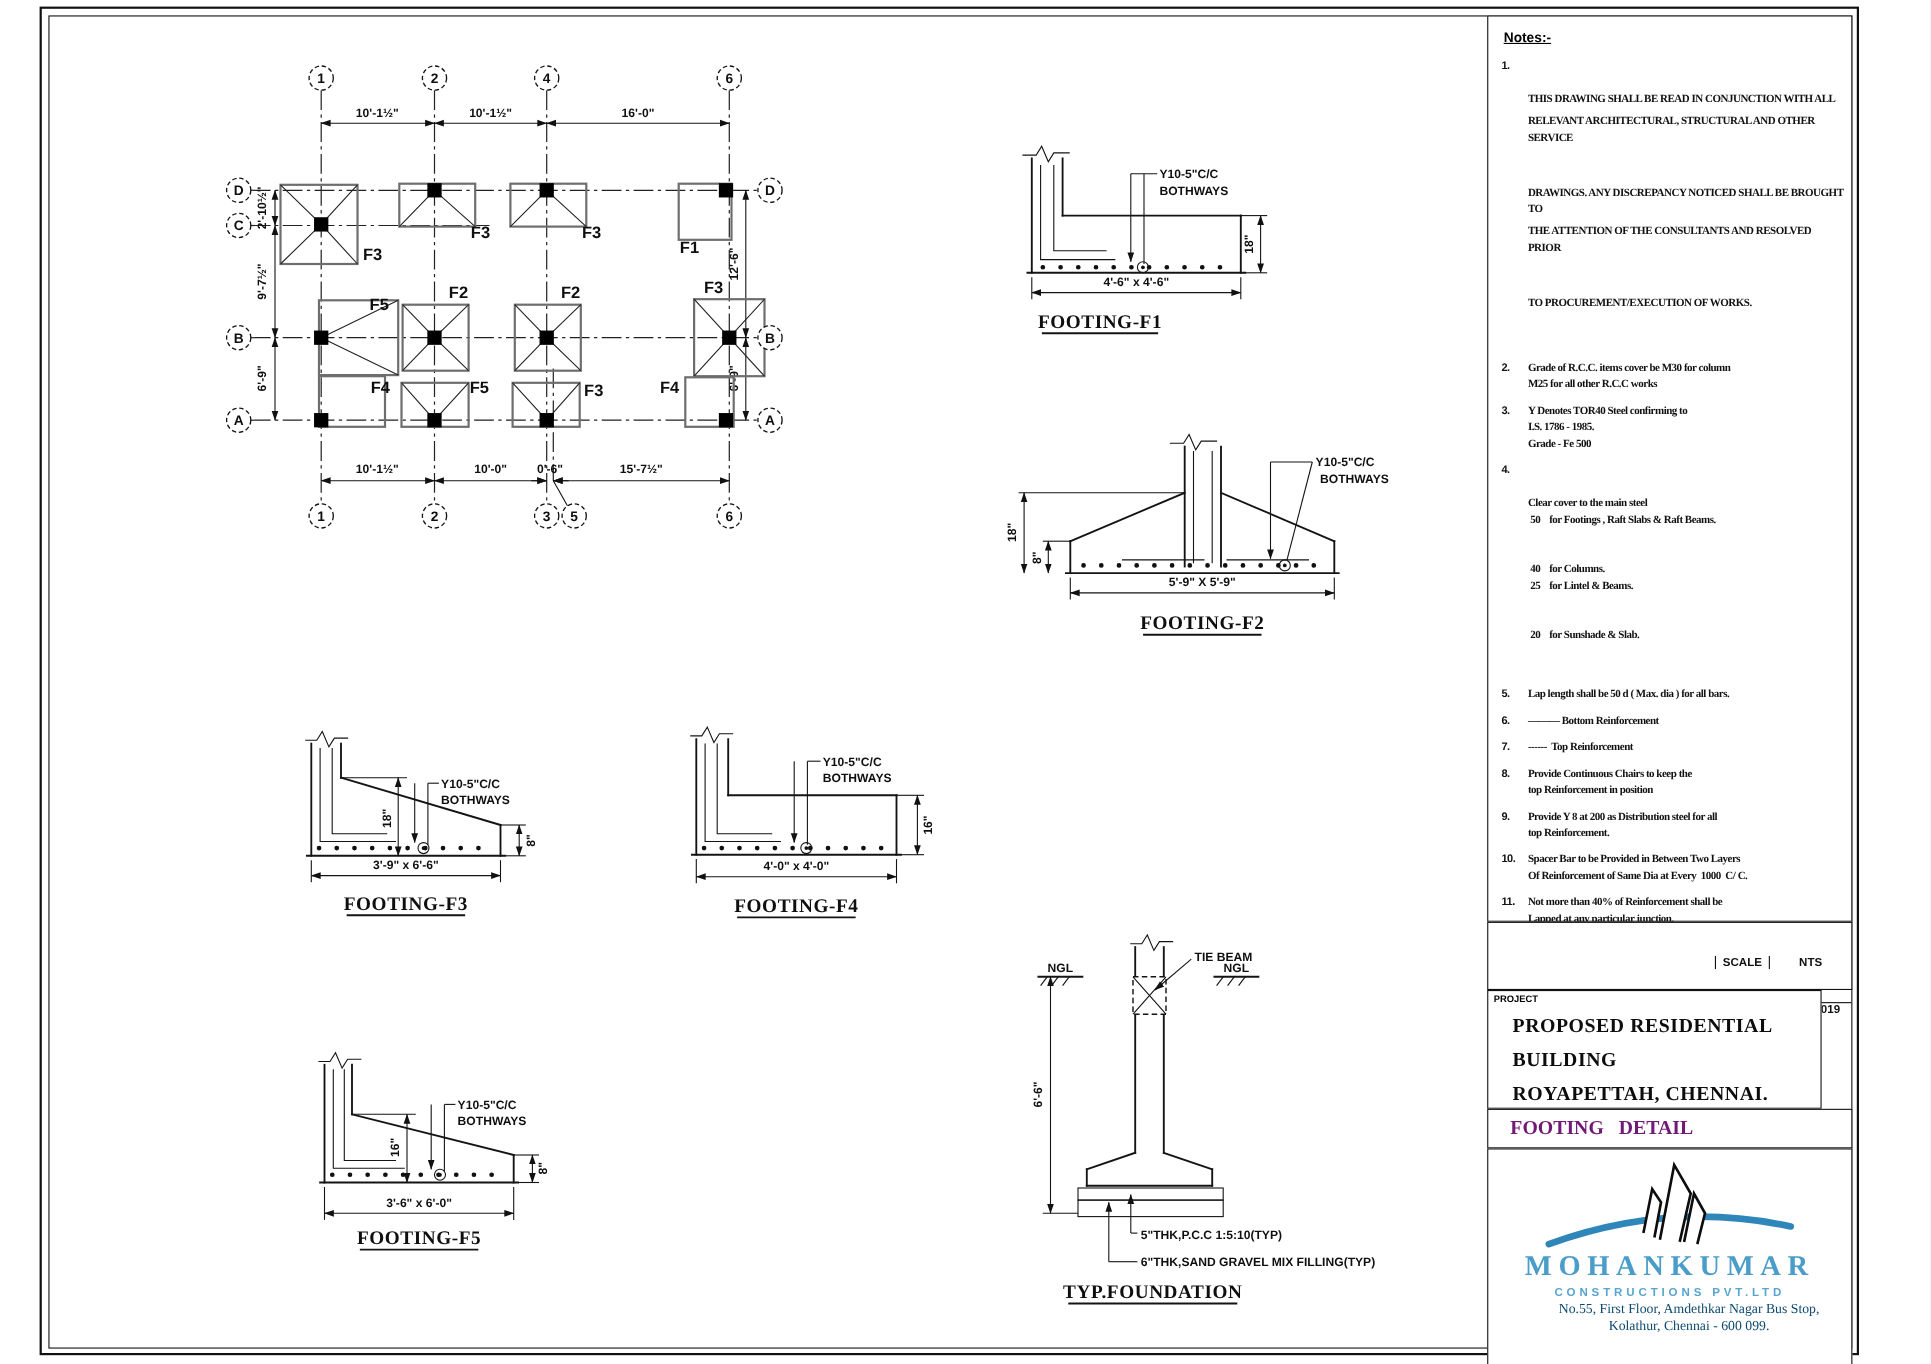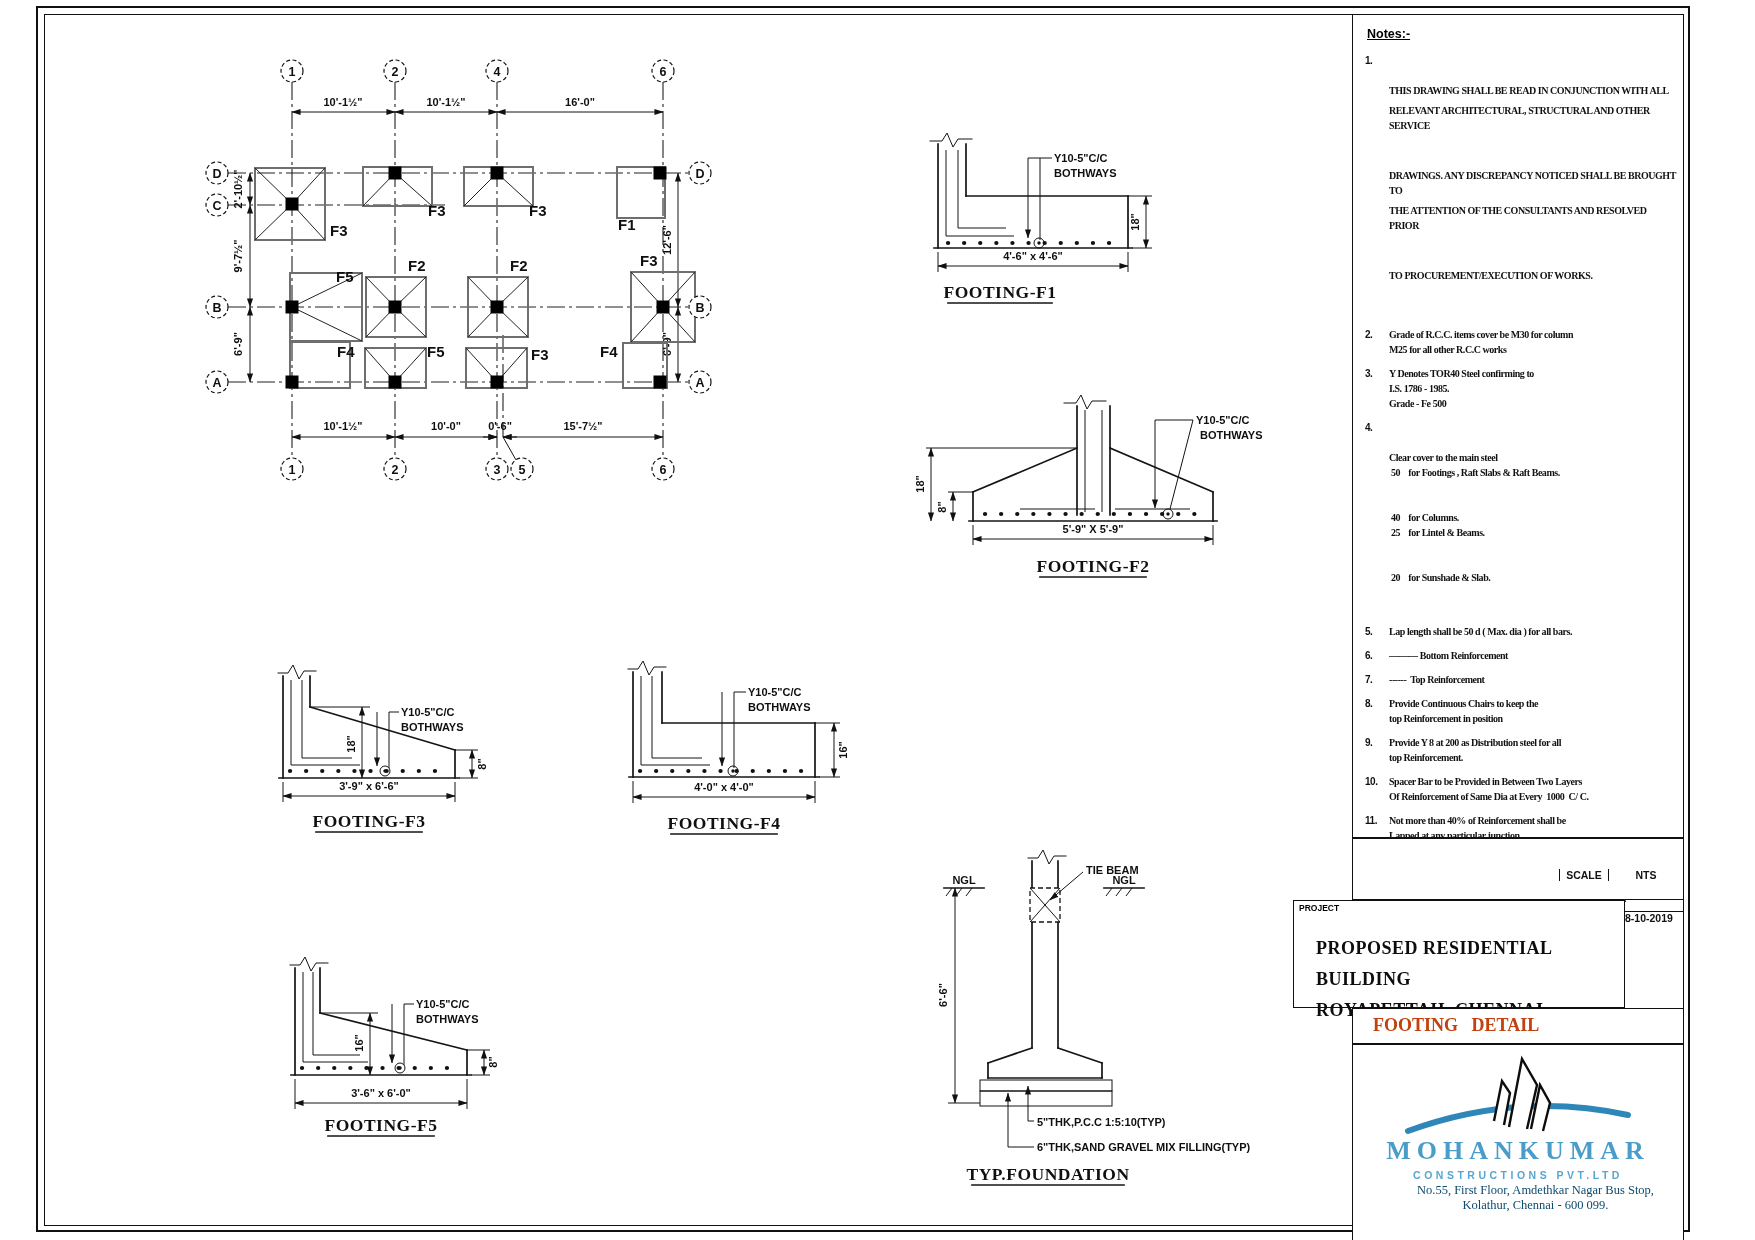--- a/index.html
+++ b/index.html
@@ -7,21 +7,21 @@
         font-family:"Liberation Sans",sans-serif;overflow:hidden;}
   
   .b-outer{position:absolute;left:36px;top:6px;width:1654px;height:1226px;
            border:2.2px solid #111;box-sizing:border-box;}
   .b-inner{position:absolute;left:44px;top:14px;width:1640px;height:1212px;
            border:1.4px solid #111;box-sizing:border-box;}
   
   .box{position:absolute;border:1.6px solid #111;box-sizing:border-box;background:#fff;}
   .notes-box{left:1352px;top:14px;width:332px;height:824px;padding:10px 6px 0 12px;}
   .scale-box{left:1352px;top:838px;width:332px;height:62px;}
-  .project-box{left:1293px;top:900px;width:332px;height:108px;}
+  .project-box{left:1352px;top:900px;width:304px;height:108px;}
   .title-box{left:1352px;top:1008px;width:332px;height:36px;}
   .logo-box{left:1352px;top:1044px;width:332px;height:207px;}
 
   
   .nhead{font:700 12.5px "Liberation Sans",sans-serif;text-decoration:underline;margin:2px 0 12px 2px;}
   .note{display:flex;margin-bottom:9px;font:700 10px/1.5 "Liberation Sans",sans-serif;
         letter-spacing:-0.45px;color:#111;}
   .note .num{width:24px;flex:none;}
   .note .body{white-space:pre-wrap;font-family:Liberation Serif, serif;}
   .note.wide .body div{margin-bottom:5px;}
@@ -30,23 +30,23 @@
   .tb-table{position:absolute;right:0;top:0;bottom:0;width:124px;display:flex;flex-direction:column;}
   .tb-row{flex:1;display:flex;border-left:1.6px solid #111;align-items:stretch;margin-top:30px;}
   .tb-row + .tb-row{border-top:1.6px solid #111;}
   .tb-cell{display:flex;align-items:center;justify-content:center;
            font:700 10.5px "Liberation Sans",sans-serif;color:#111;}
   .tb-cell.l{width:48px;border-right:1.6px solid #111;}
   .tb-cell.v{flex:1;}
 
   
   .proj-label{position:absolute;top:2px;left:5px;font:700 8.5px "Liberation Sans",sans-serif;}
-  .proj-lines{padding:32px 0 0 22px;}
+  .proj-lines{padding:16px 0 0 22px;}
   .proj-lines div{font:700 18px/31px "Liberation Serif",serif;color:#0d0d0d;letter-spacing:.5px;}
-  .sheet-title{font:700 18px/33px "Liberation Serif",serif;padding-left:20px;word-spacing:9px;color:#c2410c;}
+  .sheet-title{font:700 18px/33px "Liberation Serif",serif;padding-left:20px;word-spacing:9px;color:#701a75;}
 
   
   .logo-wrap{position:absolute;left:0;top:0;right:0;bottom:0;display:flex;flex-direction:column;align-items:center;}
   .logo-name{font:700 26px "Liberation Serif",serif;color:#4a9dc9;letter-spacing:6px;margin-top:-7px;}
   .logo-sub{font:700 10.5px "Liberation Sans",sans-serif;color:#58a6cf;letter-spacing:3.5px;margin-top:3px;}
   .logo-addr{font:400 12.5px "Liberation Serif",serif;color:#0c4a6e;line-height:14.5px;margin-top:2px;padding-left:35px;}
   .logo-addr + .logo-addr{margin-top:0;}
 
   
   svg.draw{position:absolute;left:0;top:0;}

